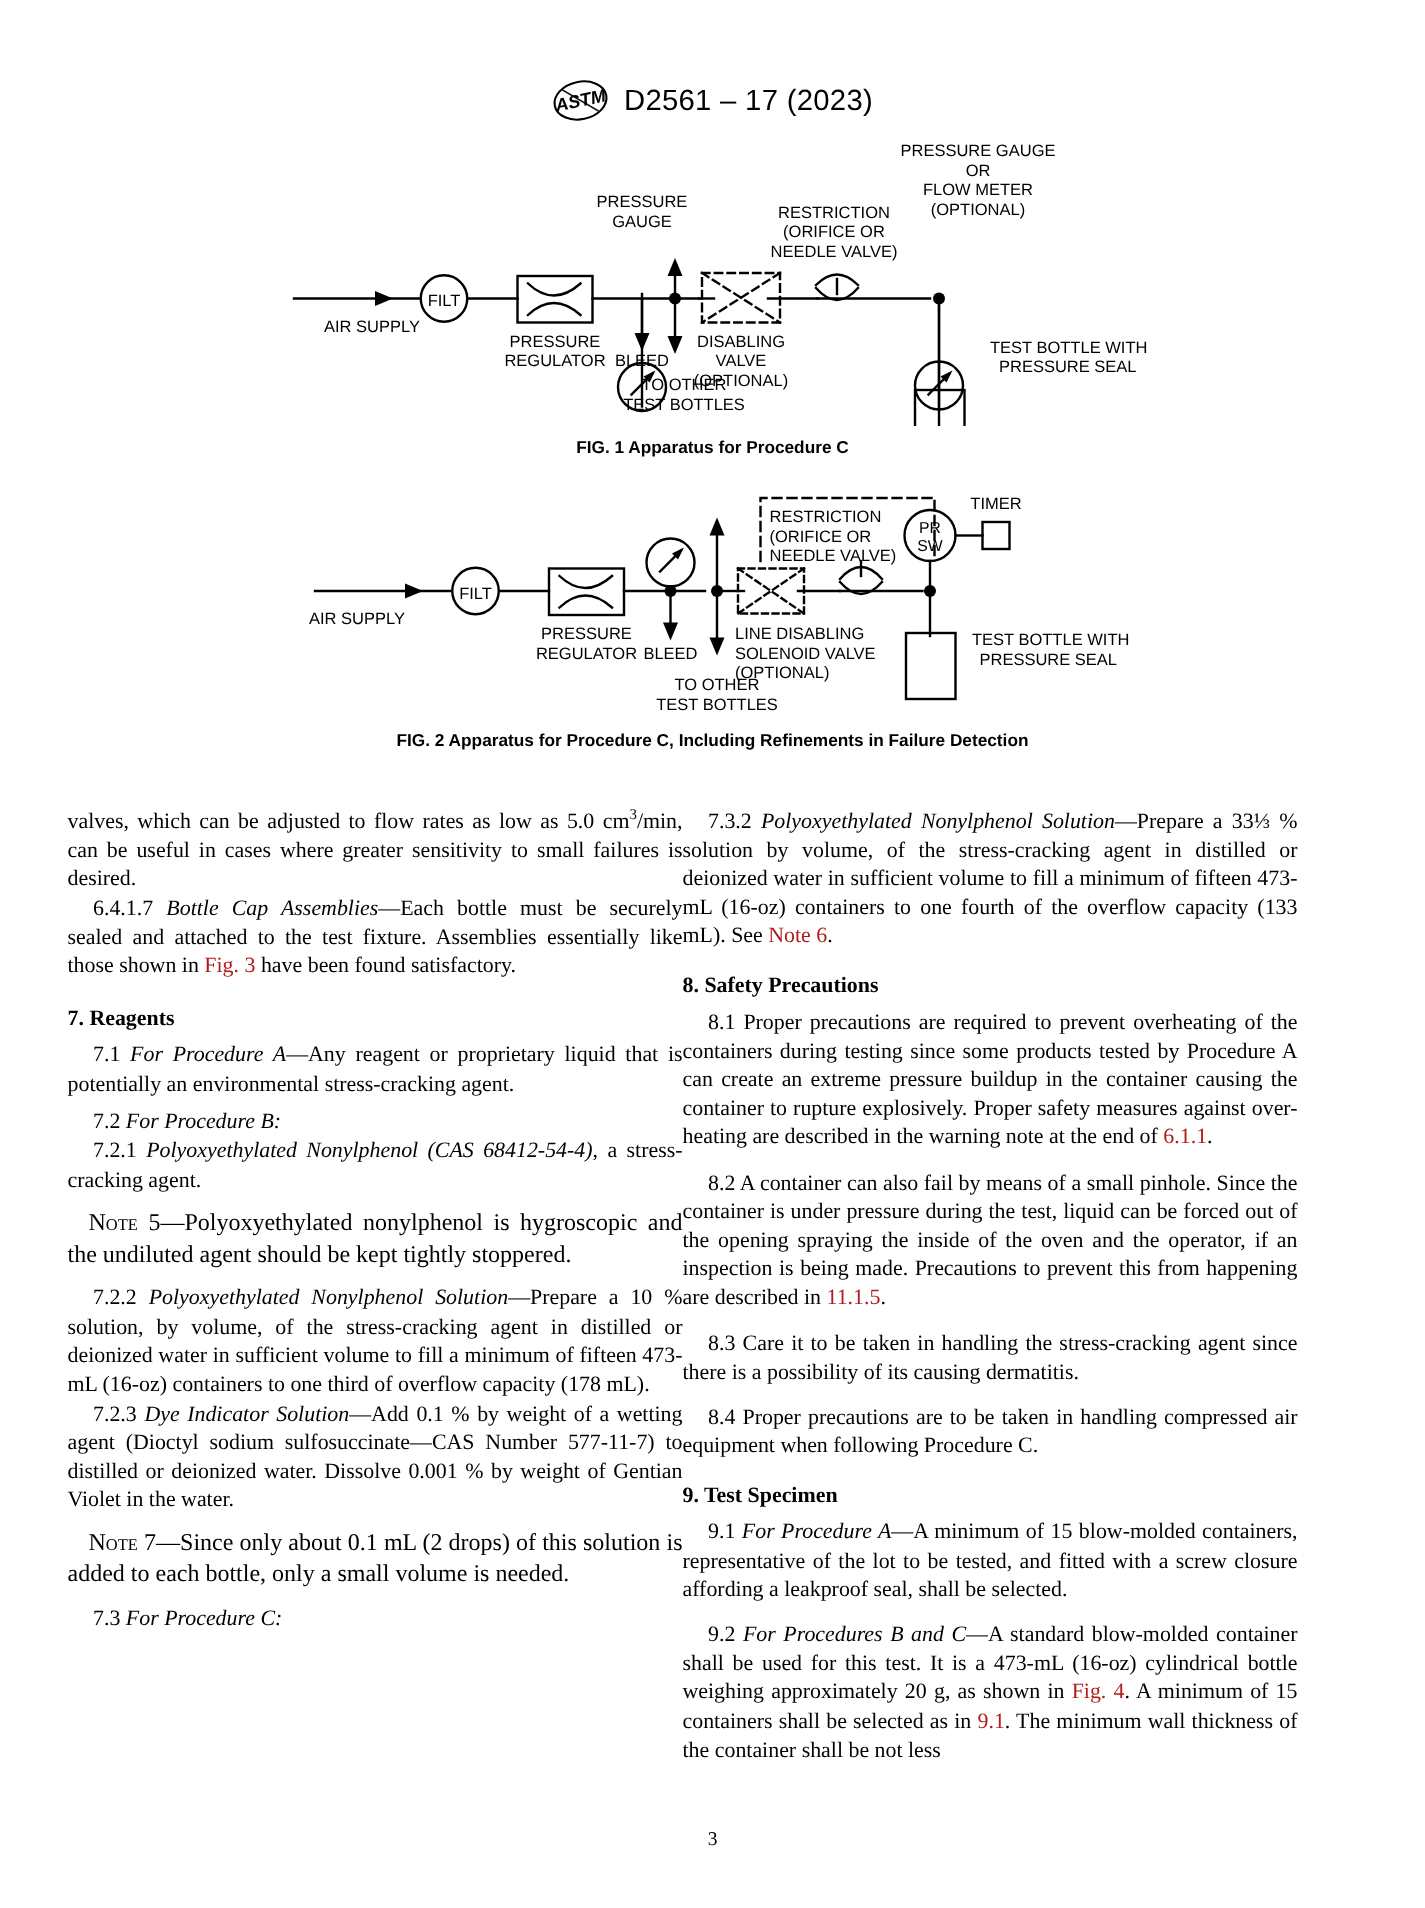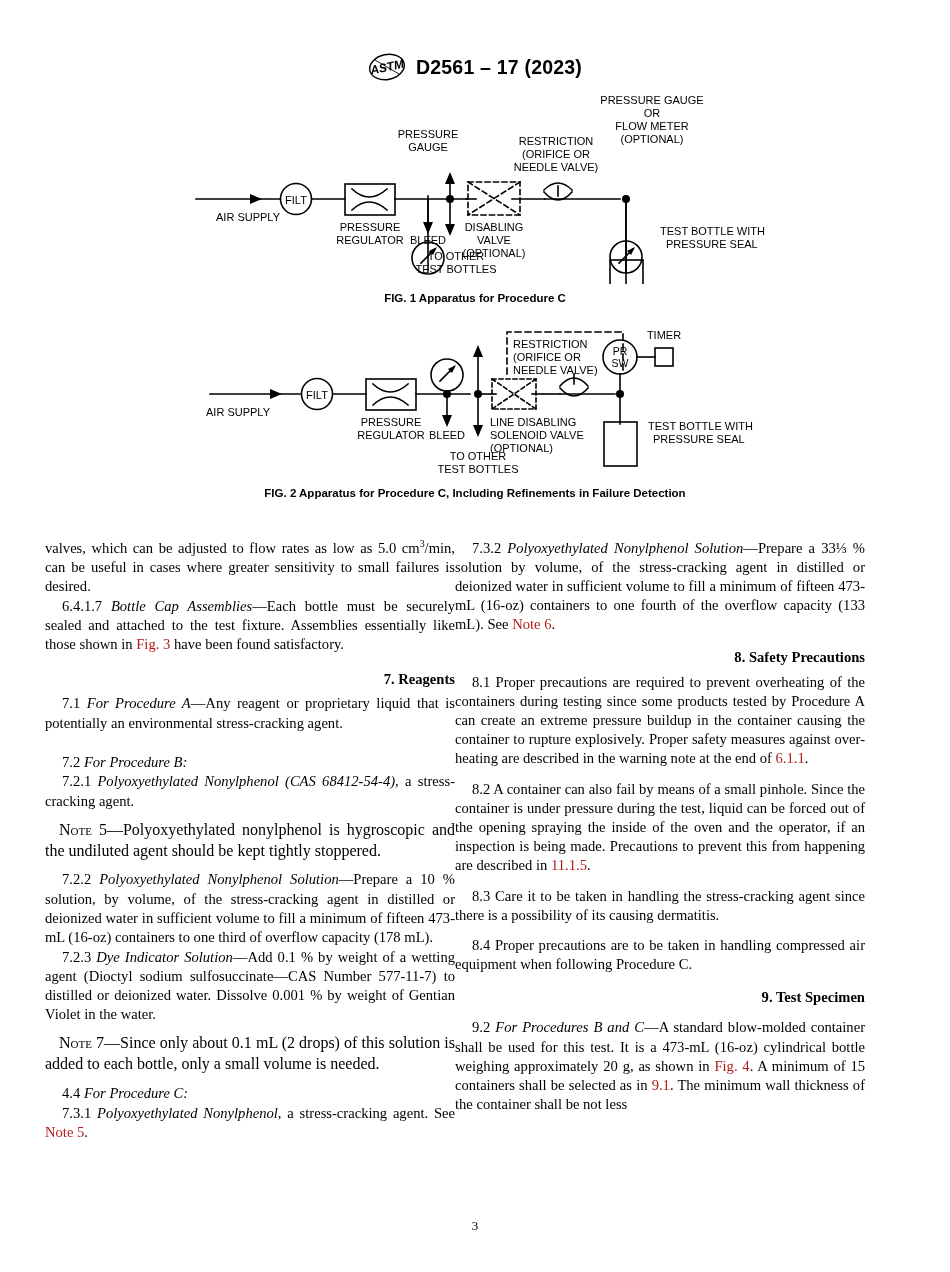--- a/index.html
+++ b/index.html
@@ -30,21 +30,21 @@
     display: flex;
     align-items: center;
     justify-content: center;
     gap: 10px;
   }
   .astm-logo {
     display: block;
   }
   .doc-designation {
     font-family: "Liberation Sans", sans-serif;
-    font-weight: bold;
+    font-weight: normal;
     font-size: 19.5px;
     letter-spacing: 0.2px;
     white-space: nowrap;
   }
 
   
   .figure-block {
     position: absolute;
     left: 0;
     width: 950px;
@@ -93,40 +93,40 @@
     margin-top: 0.5px;
   }
   .para-cont {
     text-indent: 0;
   }
   .sec-head {
     font-weight: bold;
     font-size: 14.6px;
     margin-top: 14px;
     margin-bottom: 5px;
-    text-align: right;
+    text-align: left;
     text-indent: 0;
   }
   .sec-head.first { margin-top: 16px; }
   .note {
     font-size: 16px;
     line-height: 1.3;
     text-align: justify;
     text-indent: 14px;
     margin-top: 9px;
     margin-bottom: 9px;
   }
   .note-label {
     font-variant: small-caps;
   }
   i, .it { font-style: italic; }
   .xref { color: #b01b1b; }
   sup { font-size: 0.68em; vertical-align: super; line-height: 0; }
   .gap { margin-top: 11px; }
-  .gap-sm { margin-top: 20px; }
+  .gap-sm { margin-top: 6px; }
 
   
   .page-number {
     position: absolute;
     top: 1218px;
     left: 0;
     width: 950px;
     text-align: center;
     font-size: 13px;
     font-family: "Liberation Serif", serif;
@@ -337,41 +337,41 @@
 
       <p class="note"><span class="note-label">Note 5</span><span>—Polyoxyethylated nonylphenol is hygroscopic and the undiluted agent should be kept tightly stoppered.</span></p>
 
       <p class="para"><span>7.2.2 </span><i>Polyoxyethylated Nonylphenol Solution</i><span>—Prepare a 10 % solution, by volume, of the stress-cracking agent in distilled or deionized water in sufficient volume to fill a minimum of fifteen 473-mL (16-oz) containers to one third of overflow capacity (178 mL).</span></p>
 
 
       <p class="para"><span>7.2.3 </span><i>Dye Indicator Solution</i><span>—Add 0.1 % by weight of a wetting agent (Dioctyl sodium sulfosuccinate—CAS Number 577-11-7) to distilled or deionized water. Dissolve 0.001 % by weight of Gentian Violet in the water.</span></p>
 
       <p class="note"><span class="note-label">Note 7</span><span>—Since only about 0.1 mL (2 drops) of this solution is added to each bottle, only a small volume is needed.</span></p>
 
-      <p class="para"><span>4.4 </span><i>For Procedure C:</i></p>
-
-      <p class="para"><span>7.3.1 </span><i>Polyoxyethylated Nonylphenol,</i><span> a stress-cracking agent. See </span><span class="xref">Note 5</span><span>.</span></p>
+      <p class="para"><span>7.3 </span><i>For Procedure C:</i></p>
+
     </div>
 
     <div class="col">
 
       <p class="para"><span>7.3.2 </span><i>Polyoxyethylated Nonylphenol Solution</i><span>—Prepare a 33⅓ % solution by volume, of the stress-cracking agent in distilled or deionized water in sufficient volume to fill a minimum of fifteen 473-mL (16-oz) containers to one fourth of the overflow capacity (133 mL). See </span><span class="xref">Note 6</span><span>.</span></p>
 
       <p class="sec-head">8.  Safety Precautions</p>
 
       <p class="para"><span>8.1 </span><span>Proper precautions are required to prevent overheating of the containers during testing since some products tested by Procedure A can create an extreme pressure buildup in the container causing the container to rupture explosively. Proper safety measures against over-heating are described in the warning note at the end of </span><span class="xref">6.1.1</span><span>.</span></p>
 
       <p class="para gap"><span>8.2 </span><span>A container can also fail by means of a small pinhole. Since the container is under pressure during the test, liquid can be forced out of the opening spraying the inside of the oven and the operator, if an inspection is being made. Precautions to prevent this from happening are described in </span><span class="xref">11.1.5</span><span>.</span></p>
 
       <p class="para gap"><span>8.3 </span><span>Care it to be taken in handling the stress-cracking agent since there is a possibility of its causing dermatitis.</span></p>
 
       <p class="para gap"><span>8.4 </span><span>Proper precautions are to be taken in handling compressed air equipment when following Procedure C.</span></p>
 
       <p class="sec-head">9.  Test Specimen</p>
 
+      <p class="para"><span>9.1 </span><i>For Procedure A</i><span>—A minimum of 15 blow-molded containers, representative of the lot to be tested, and fitted with a screw closure affording a leakproof seal, shall be selected.</span></p>
 
       <p class="para gap"><span>9.2 </span><i>For Procedures B and C</i><span>—A standard blow-molded container shall be used for this test. It is a 473-mL (16-oz) cylindrical bottle weighing approximately 20 g, as shown in </span><span class="xref">Fig. 4</span><span>. A minimum of 15 containers shall be selected as in </span><span class="xref">9.1</span><span>. The minimum wall thickness of the container shall be not less</span></p>
     </div>
   </div>
 
   <div class="page-number">3</div>
 
 </div>
 
 </body></html>

